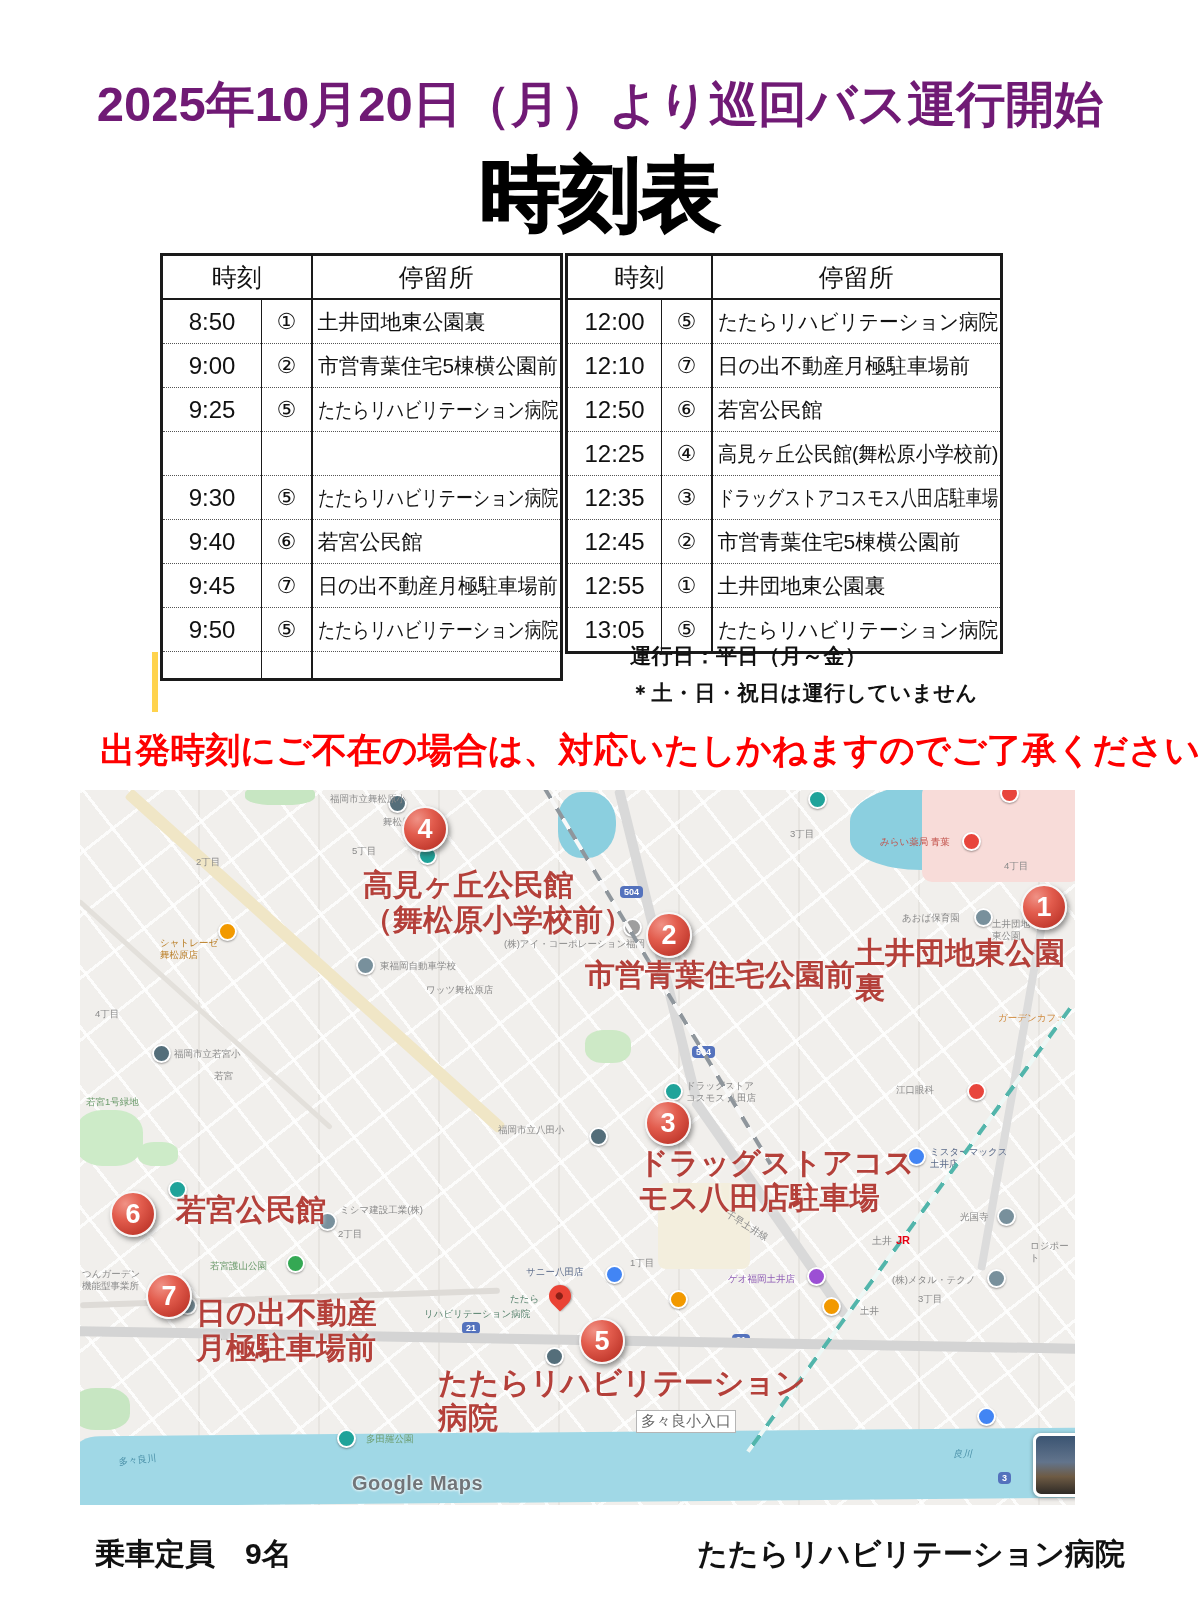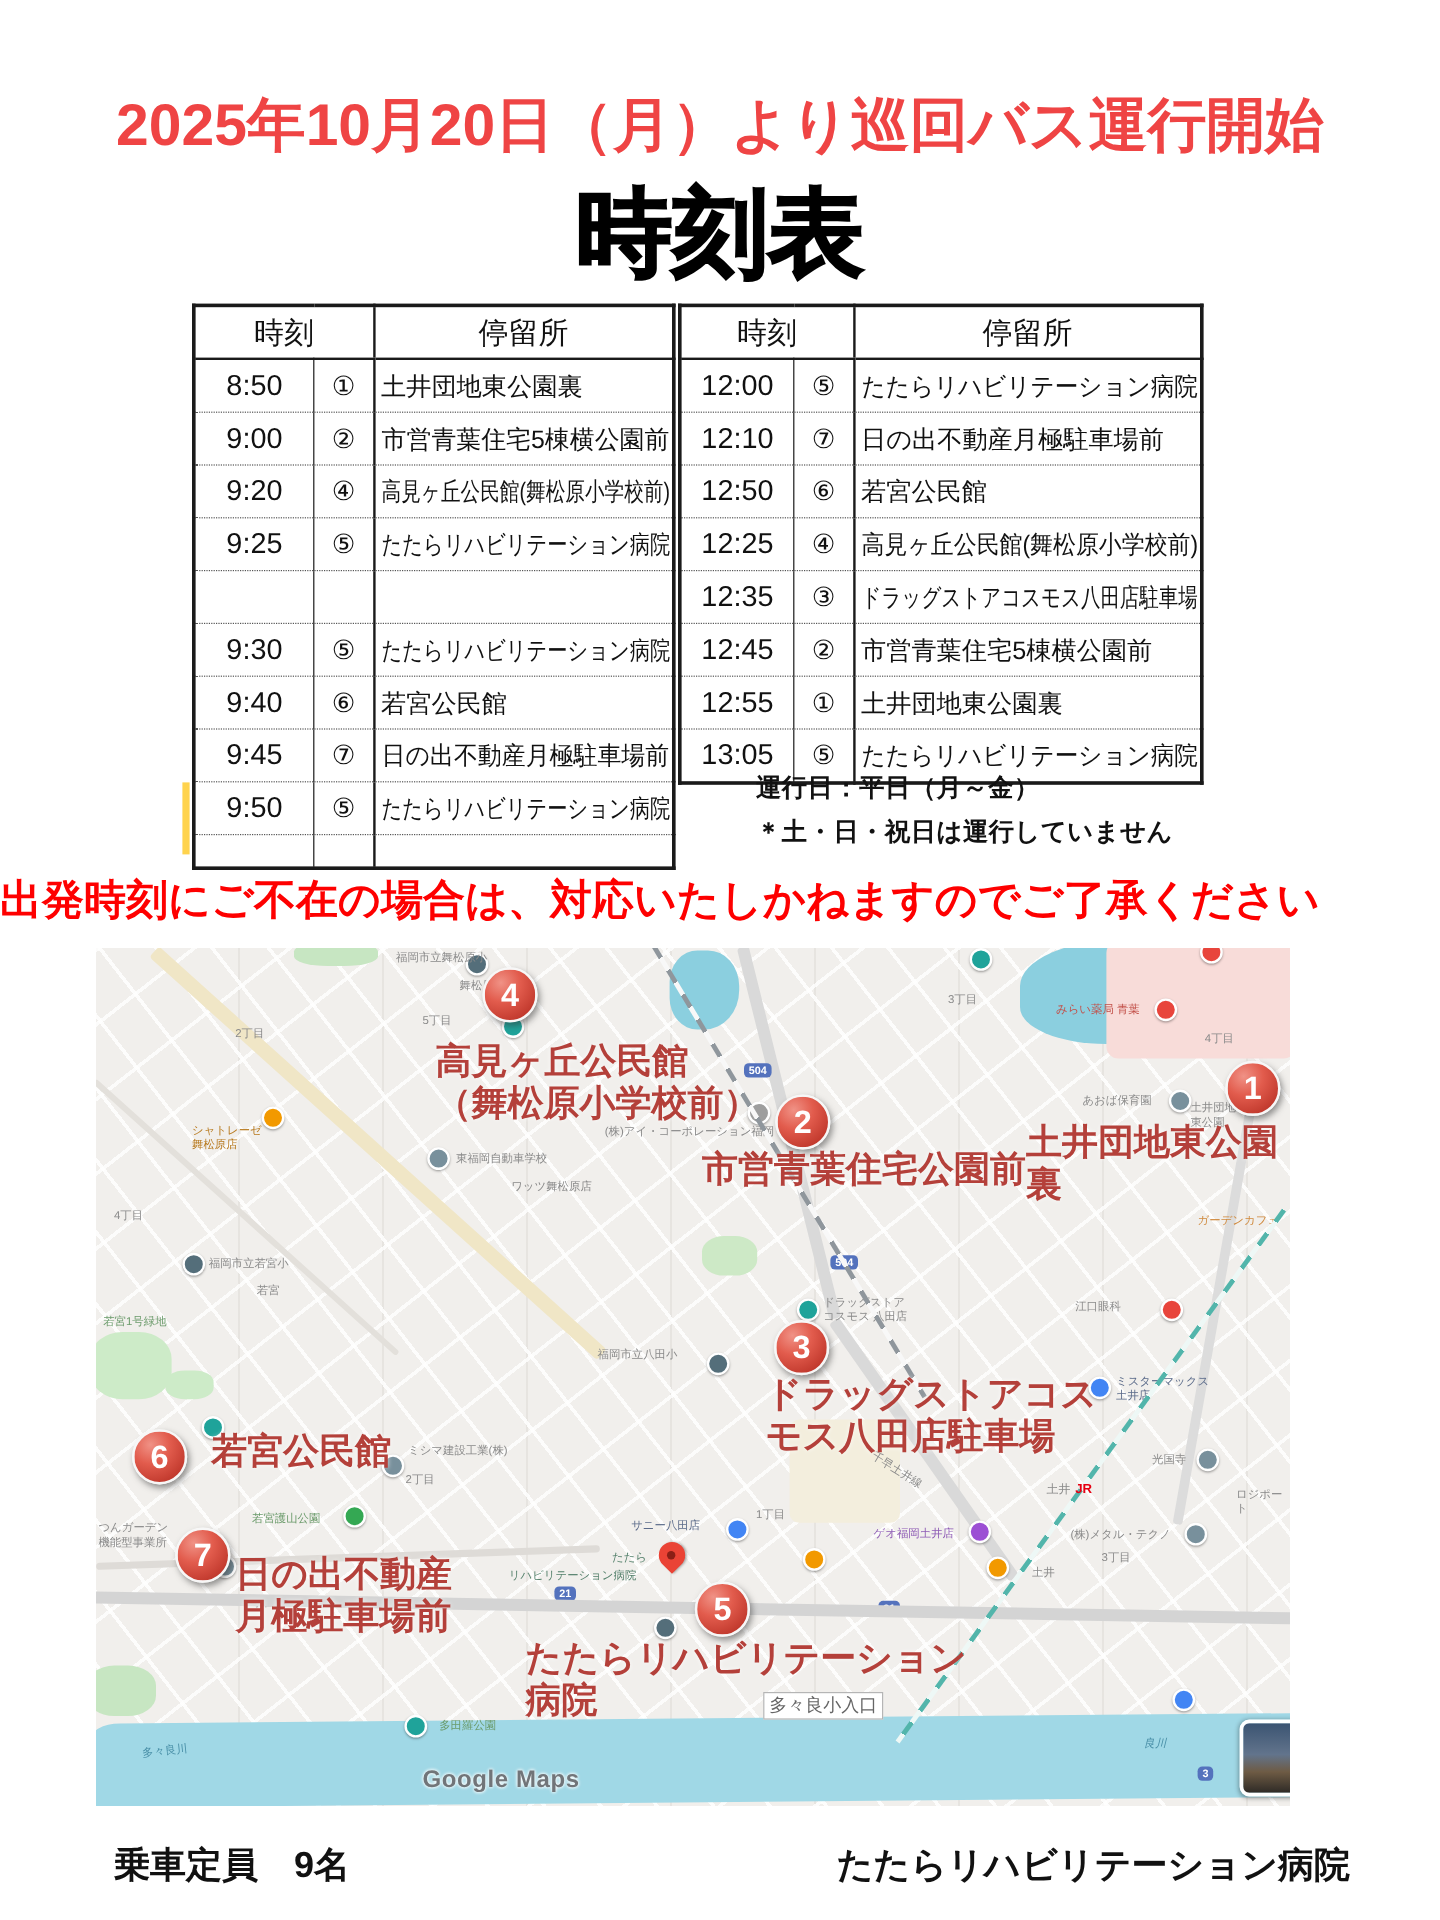--- a/index.html
+++ b/index.html
@@ -1,36 +1,36 @@
 <!DOCTYPE html>
 <html><head>
 <meta charset="utf-8">
 <style>
   html,body{margin:0;padding:0;}
   body{width:1200px;height:1600px;position:relative;background:#ffffff;
        font-family:"Liberation Sans","DejaVu Sans",sans-serif;overflow:hidden;}
   .abs{position:absolute;}
   
-  #title1{top:72px;left:0;width:1200px;text-align:center;font-size:49px;font-weight:bold;color:#ef4444;letter-spacing:0px;}
+  #title1{top:72px;left:0;width:1200px;text-align:center;font-size:49px;font-weight:bold;color:#701a75;letter-spacing:0px;}
   #title2{top:142px;left:0;width:1200px;text-align:center;font-size:80px;font-weight:bold;color:#000;-webkit-text-stroke:2px #000;}
   
   table.tt{position:absolute;border-collapse:collapse;table-layout:fixed;background:#fff;border:3px solid #1a1a1a;}
   .tt th{border-bottom:2.5px solid #1a1a1a;font-weight:normal;font-size:25px;color:#111;height:40px;}
   .tt td{border-top:1.5px dotted #555;height:41px;overflow:hidden;white-space:nowrap;color:#111;}
   .tt td.time{font-size:24px;text-align:center;}
   .tt td.num{font-size:22px;text-align:center;border-left:1.5px solid #1a1a1a;border-right:2.5px solid #1a1a1a;}
   .tt th.stop-h{border-left:2.5px solid #1a1a1a;}
   .tt td.stop{font-size:21px;padding-left:5px;}
   .tt tr.stub td{height:19px;}
   .fit{display:inline-block;white-space:nowrap;transform-origin:left center;}
   #notes{top:642px;left:630px;}
   #notes div{font-size:21px;font-weight:bold;color:#111;margin-bottom:9px;letter-spacing:0.5px;}
   #yellow-sliver{left:152px;top:652px;width:6px;height:60px;background:#ffd34d;}
   
-  #warning{top:727px;left:0;width:1200px;text-align:left;font-size:35px;font-weight:bold;color:#fe0000;}
+  #warning{top:727px;left:0;width:1200px;text-align:right;font-size:35px;font-weight:bold;color:#fe0000;}
   
   #map{left:80px;top:790px;width:995px;height:715px;background:#f1efec;overflow:hidden;}
   #map::before{content:"";position:absolute;inset:0;
     background:
       repeating-linear-gradient(52deg,transparent 0 34px,rgba(255,255,255,.85) 34px 37px),
       repeating-linear-gradient(-38deg,transparent 0 46px,rgba(255,255,255,.8) 46px 49px),
       repeating-linear-gradient(90deg,transparent 0 118px,rgba(222,219,214,.55) 118px 120px);}
   .road{position:absolute;border-radius:3px;}
   .water{position:absolute;}
   .park{position:absolute;border-radius:40%;}
@@ -80,25 +80,20 @@
 
   <tr>
         <td class="time">8:50</td>
         <td class="num">①</td>
         <td class="stop"><span class="fit">土井団地東公園裏</span></td>
       </tr>
       <tr>
         <td class="time">9:00</td>
         <td class="num">②</td>
         <td class="stop"><span class="fit" style="transform: scaleX(0.988);">市営青葉住宅5棟横公園前</span></td>
-      </tr>
-      <tr>
-        <td class="time">9:20</td>
-        <td class="num">④</td>
-        <td class="stop"><span class="fit" style="transform: scaleX(0.779);">高見ヶ丘公民館(舞松原小学校前)</span></td>
       </tr>
       <tr>
         <td class="time">9:25</td>
         <td class="num">⑤</td>
         <td class="stop"><span class="fit" style="transform: scaleX(0.803);">たたらリハビリテーション病院</span></td>
       </tr>
       <tr>
         <td class="time"></td>
         <td class="num"></td>
         <td class="stop"><span class="fit"></span></td>

